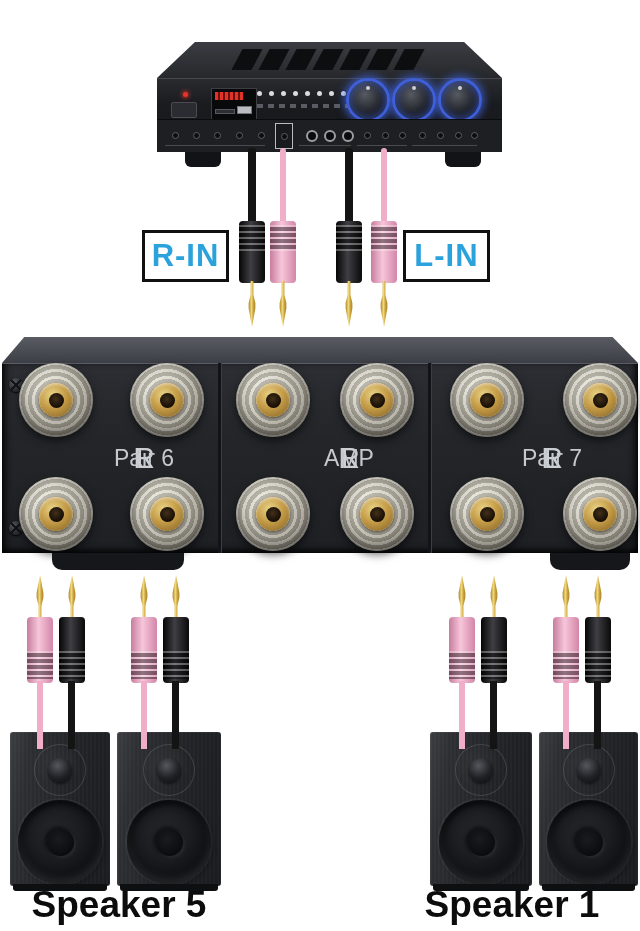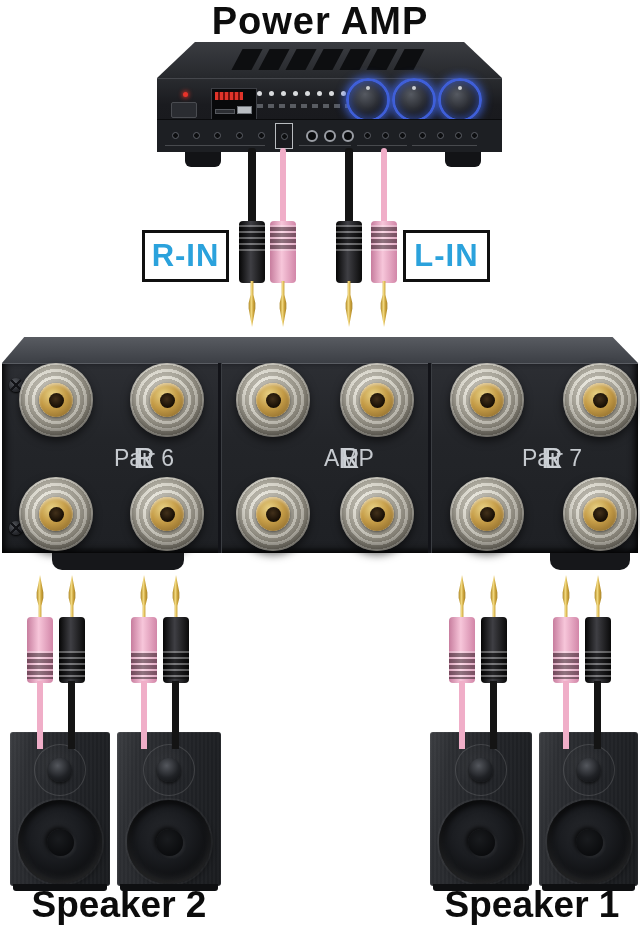--- a/index.html
+++ b/index.html
@@ -6,21 +6,21 @@
   .canvas{position:relative;width:640px;height:931px;background:#fff;overflow:hidden;
           font-family:"Liberation Sans",sans-serif;}
   .abs,.canvas div,.canvas span,.canvas i{position:absolute;box-sizing:border-box;}
   i{display:block;}
 
   
   .title{left:10px;top:0;width:620px;text-align:center;font-size:38px;font-weight:700;
          color:#0d0d0d;letter-spacing:1px;}
   .spk-label{top:884px;text-align:center;font-size:37px;font-weight:700;color:#0c0c0c;}
   .spk-label.l{left:0;width:238px;}
-  .spk-label.r{left:424px;width:216px;}
+  .spk-label.r{left:404px;width:216px;}
 
   
   .amp{left:157px;top:42px;width:345px;height:128px;}
   .amp-top{left:0;top:0;width:345px;height:36px;background:linear-gradient(180deg,#3a3c41,#26282c);
            clip-path:polygon(11% 0,89% 0,100% 100%,0 100%);}
   .vents{left:80px;top:7px;width:200px;height:22px;}
   .vent{top:0;width:20px;height:21px;background:#0d0e10;transform:skewX(-28deg);}
   .amp-front{left:0;top:36px;width:345px;height:74px;border-radius:0 0 2px 2px;
              background:linear-gradient(180deg,#292b2f 0%,#1a1b1f 35%,#17181c 100%);
              border-top:1px solid #45474c;}
@@ -121,21 +121,20 @@
                  0 0 0 2px rgba(255,255,255,.05),2px 3px 5px rgba(0,0,0,.3);}
   .wf i{left:50%;top:50%;width:27px;height:27px;margin:-13px 0 0 -13px;border-radius:50%;
         background:radial-gradient(circle at 42% 38%,#191b1e,#0a0b0d 75%);
         box-shadow:-2px -2px 4px rgba(0,0,0,.7),2px 2px 3px rgba(255,255,255,.06);}
 </style>
 </head>
 <body>
 
 <div class="canvas">
 
-  <div class="title">Power AMP</div>
 
   <div class="amp">
     <div class="amp-top">
       <div class="vents" id="vents">
           <i class="vent" style="left: 0px;"></i>
           <i class="vent" style="left: 27px;"></i>
           <i class="vent" style="left: 54px;"></i>
           <i class="vent" style="left: 81px;"></i>
           <i class="vent" style="left: 108px;"></i>
           <i class="vent" style="left: 135px;"></i>
@@ -405,16 +404,16 @@
   </div>
   <div class="spk" style="left:539px;width:99px">
     <div class="tw">
         <i></i>
       </div>
     <div class="wf">
         <i></i>
       </div>
   </div>
 
-  <div class="spk-label l">Speaker 2</div>
+  <div class="spk-label l">Speaker 5</div>
   <div class="spk-label r">Speaker 1</div>
 
 </div>
 
 </body></html>

